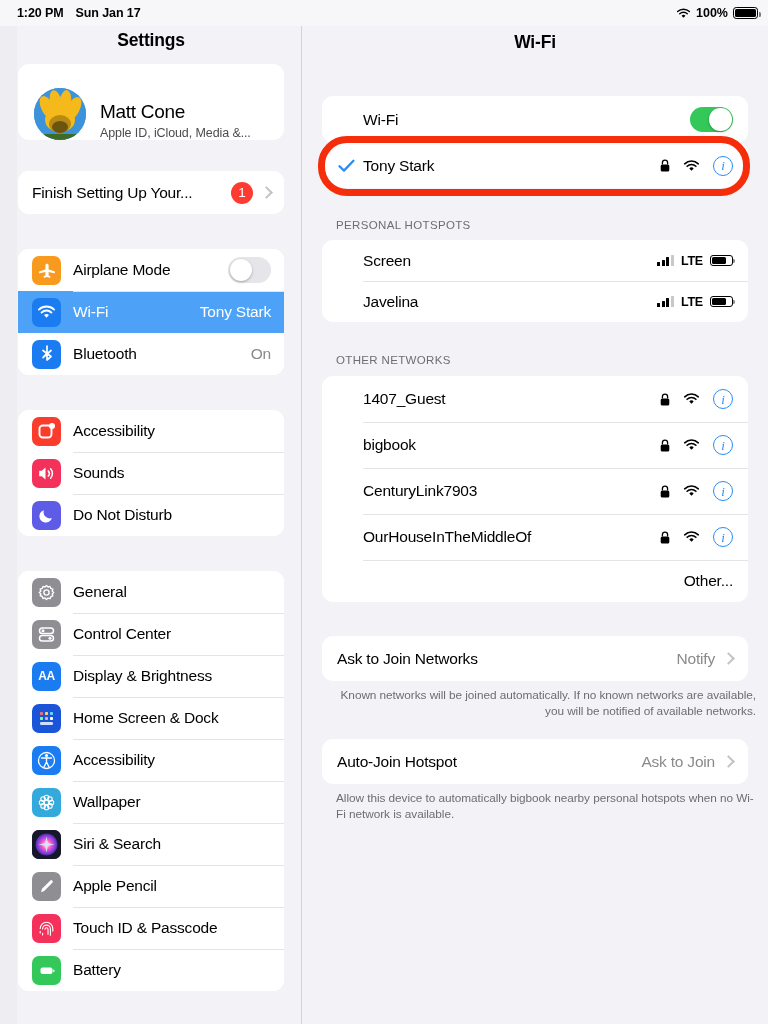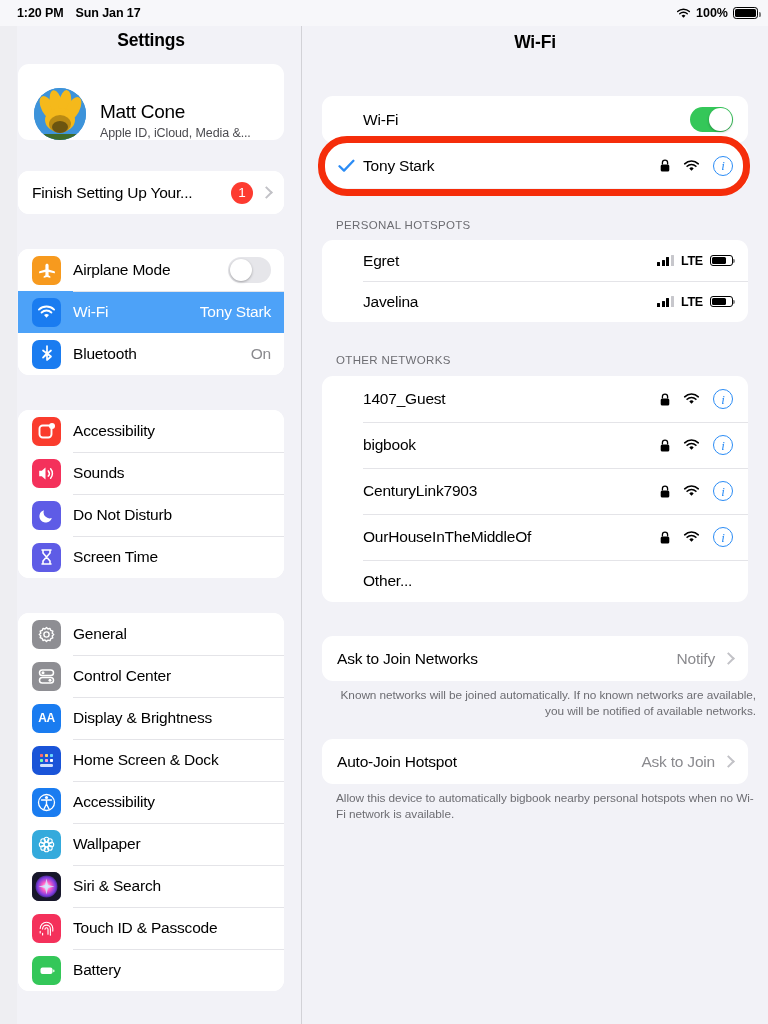--- a/index.html
+++ b/index.html
@@ -240,28 +240,20 @@
           <span class="row-label">Sounds</span>
         </div>
         <div class="row">
           <span class="ico" style="background:#5e5ce6;">
             <svg width="17" height="17" viewBox="0 0 17 17">
                 <path d="M13.8 10.9A6 6 0 0 1 6 3.2a6.3 6.3 0 1 0 7.8 7.7z" fill="#fff"></path>
               </svg>
           </span>
           <span class="row-label">Do Not Disturb</span>
         </div>
-        <div class="row">
-          <span class="ico" style="background:#5e5ce6;">
-            <svg width="15" height="18" viewBox="0 0 15 18">
-                <path d="M3 2h9M3 16h9M4 2v3l3.5 4L11 5V2M4 16v-3l3.5-4L11 13v3" stroke="#fff" stroke-width="1.6" fill="none" stroke-linecap="round" stroke-linejoin="round"></path>
-              </svg>
-          </span>
-          <span class="row-label">Screen Time</span>
-        </div>
       </div>
 
       <div class="card" style="margin-top:35px;">
         <div class="row">
           <span class="ico" style="background:#8e8e93;">
             <svg width="19" height="19" viewBox="0 0 19 19">
                 <path d="M9.5 2.5 11 4l2-.6.8 2 2 .8-.6 2 1.5 1.3-1.5 1.4.6 2-2 .8-.8 2-2-.6-1.5 1.4L8 14.9l-2 .6-.8-2-2-.8.6-2L2.3 9.5 3.8 8.2l-.6-2 2-.8.8-2 2 .6z" stroke="#fff" stroke-width="1.4" fill="none" stroke-linejoin="round"></path>
                 <circle cx="9.5" cy="9.5" r="2.6" stroke="#fff" stroke-width="1.4" fill="none"></circle>
               </svg>
           </span>
@@ -336,20 +328,28 @@
                 <stop offset="66%" stop-color="#7b3ce0"></stop>
                     <stop offset="100%" stop-color="#101026"></stop>
               </radialGradient>
                 </defs>
               <rect width="29" height="29" fill="#17172b"></rect>
               <circle cx="14.5" cy="14.5" r="11" fill="url(#sg)"></circle>
               <path d="M14.5 6.5 16 13l6.5 1.5L16 16l-1.5 6.5L13 16l-6.5-1.5L13 13z" fill="#cfe9ff" opacity=".85"></path>
             </svg>
           </span>
           <span class="row-label">Siri &amp; Search</span>
+        </div>
+        <div class="row">
+          <span class="ico" style="background:#8e8e93;">
+            <svg width="19" height="19" viewBox="0 0 19 19">
+                <path d="M4 15.2 5 11.8 13.4 3.4a1.6 1.6 0 0 1 2.2 2.2L7.2 14z" fill="#fff"></path>
+              </svg>
+          </span>
+          <span class="row-label">Apple Pencil</span>
         </div>
         <div class="row">
           <span class="ico" style="background:#f4315b;">
             <svg width="19" height="19" viewBox="0 0 19 19">
                 <g stroke="#fff" stroke-width="1.15" fill="none" stroke-linecap="round">
                   <path d="M3.2 9.5a6.3 6.3 0 0 1 12.6 0v2.6"></path>
                   <path d="M5.6 10a3.9 3.9 0 0 1 7.8 0v4"></path>
                   <path d="M8 10.2a1.5 1.5 0 0 1 3 0v5"></path>
                   <path d="M13.4 14.6v1.6M5.6 14.2v1.8M3.2 12.3v1.6"></path>
                 </g>
@@ -400,21 +400,21 @@
             <path d="M1.7 3.8a9.8 9.8 0 0 1 13.6 0" stroke="#000" stroke-width="1.6" fill="none" stroke-linecap="round"></path>
           </svg>
           <span class="info">i</span>
         </span>
       </div>
     </div>
 
     <div class="sec-hdr" style="top:219px;">PERSONAL HOTSPOTS</div>
     <div class="dcard" style="top:240px;">
       <div class="drow" style="height:41px;">
-        <span class="drow-label">Egret</span>
+        <span class="drow-label">Screen</span>
         <span class="net-icons" style="gap:7px;">
           <span class="bars">
             <b style="height:4px"></b>
               <b style="height:6.5px"></b>
               <b style="height:9px"></b>
               <b style="height:11px;background:#c7c7cc"></b>
           </span>
           <span class="lte">LTE</span>
           <span class="sbat">
               <i></i>
@@ -493,21 +493,21 @@
               <rect x=".7" y="5.4" width="8.6" height="7.1" rx="1.6" fill="#000"></rect>
             </svg>
           <svg class="wifi-g" viewBox="0 0 17 12">
               <path d="M8.5 10.7 6.3 8.4a3.2 3.2 0 0 1 4.4 0z" fill="#000"></path>
               <path d="M4.1 6.3a6.3 6.3 0 0 1 8.8 0" stroke="#000" stroke-width="1.6" fill="none" stroke-linecap="round"></path>
               <path d="M1.7 3.8a9.8 9.8 0 0 1 13.6 0" stroke="#000" stroke-width="1.6" fill="none" stroke-linecap="round"></path>
             </svg>
           <span class="info">i</span>
         </span>
       </div>
-      <div class="drow" style="height:42px;">
+      <div class="drow" style="height:42px;text-align:right;">
         <span class="drow-label">Other...</span>
       </div>
     </div>
 
     <div class="dcard" style="top:636px;">
       <div class="drow" style="height:45px;padding-left:15px;">
         <span class="drow-label">Ask to Join Networks</span>
         <span class="drow-value">Notify</span>
         <span class="chev"></span>
       </div>

